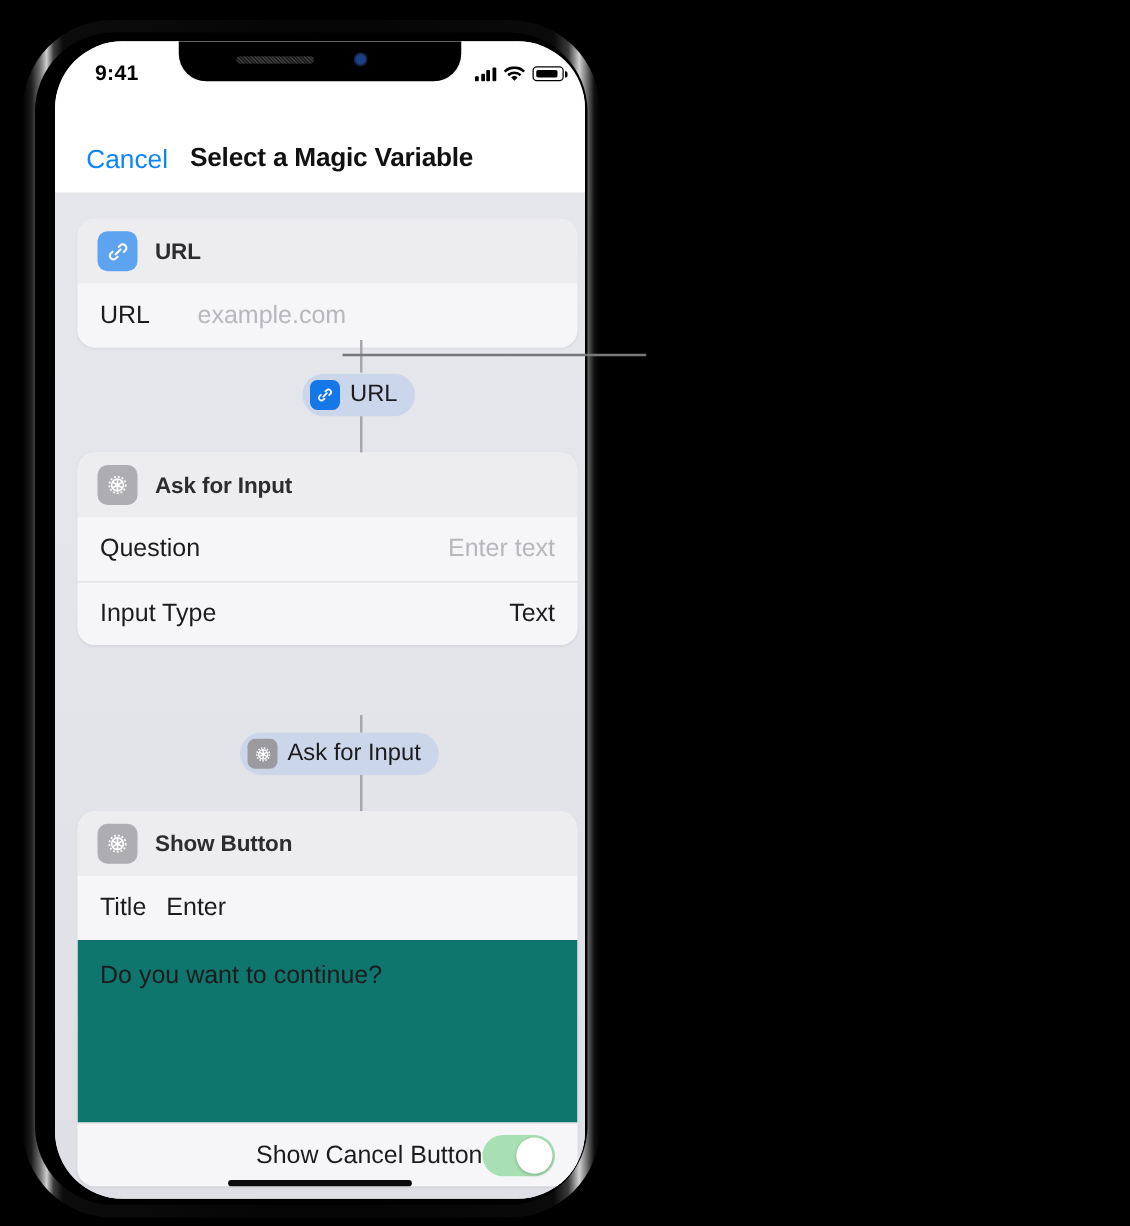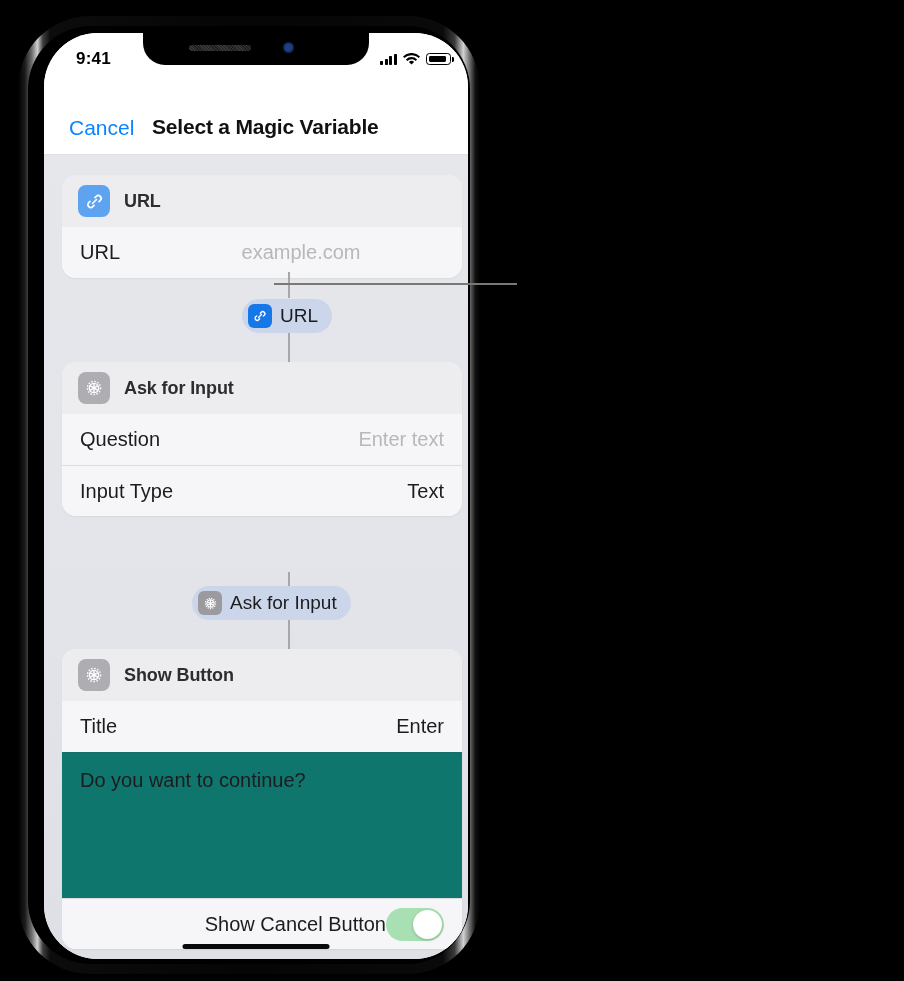--- a/index.html
+++ b/index.html
@@ -124,21 +124,21 @@
   .app-icon.gray { background: #adadb2; }
 
   .row {
     display: flex; align-items: center; justify-content: space-between;
     height: 51px; padding: 0 18px 0 18px;
     background: #f6f6f8; font-size: 20px; color: #1c1c1e;
   }
   .row + .row { border-top: .5px solid rgba(60,60,67,.13); }
   .row .val { color: #1c1c1e; }
   .row .ph  { color: #b7b7bc; text-align: center; }
-  .row.tight { gap: 16px; justify-content: space-between; }
+  .row.tight { gap: 16px; justify-content: flex-start; }
 
   .textarea-row {
     background: #0f766e; padding: 16px 28px 0 18px; height: 146px;
     font-size: 20px; color: #1c1c1e;
     border-top: .5px solid rgba(60,60,67,.13);
   }
 
   
   .toggle { width: 58px; height: 33px; border-radius: 17px; background: #a8e0b3;
             position: relative; flex: none; }
@@ -223,21 +223,21 @@
             <svg width="19" height="19" viewBox="0 0 24 24" fill="none" stroke="#fff" stroke-width="2.1" stroke-linecap="round">
               <path d="M9.5 14.5 14.5 9.5"></path>
               <path d="M12.6 7.1l1.6-1.6a3.6 3.6 0 0 1 5.1 5.1l-1.6 1.6"></path>
               <path d="M11.4 16.9l-1.6 1.6a3.6 3.6 0 0 1-5.1-5.1l1.6-1.6"></path>
             </svg>
           </span>
           <span class="title">URL</span>
         </div>
         <div class="row">
           <span>URL</span>
-          <span class="ph" style="flex:1; margin-left:38px; text-align:center;">example.com</span>
+          <span class="ph" style="flex:1; margin-left:38px; text-align:left;">example.com</span>
         </div>
       </div>
 
       <div class="conn" style="left:244px; top:117px; height:26px;"></div>
 
       <div class="pill" style="left:198px; top:144px;">
         <span class="pill-icon blue">
           <svg width="14" height="14" viewBox="0 0 24 24" fill="none" stroke="#fff" stroke-width="2.4" stroke-linecap="round">
             <path d="M9.5 14.5 14.5 9.5"></path>
             <path d="M12.6 7.1l1.6-1.6a3.6 3.6 0 0 1 5.1 5.1l-1.6 1.6"></path>

